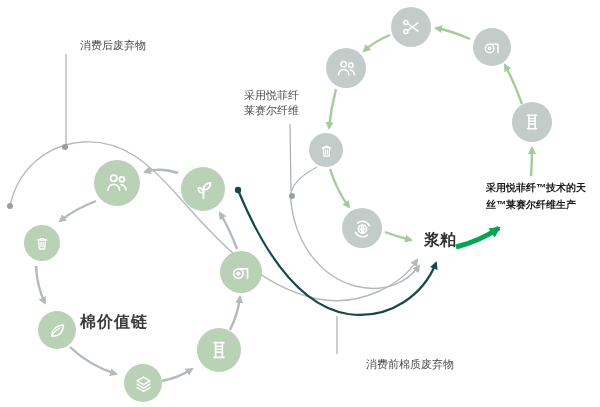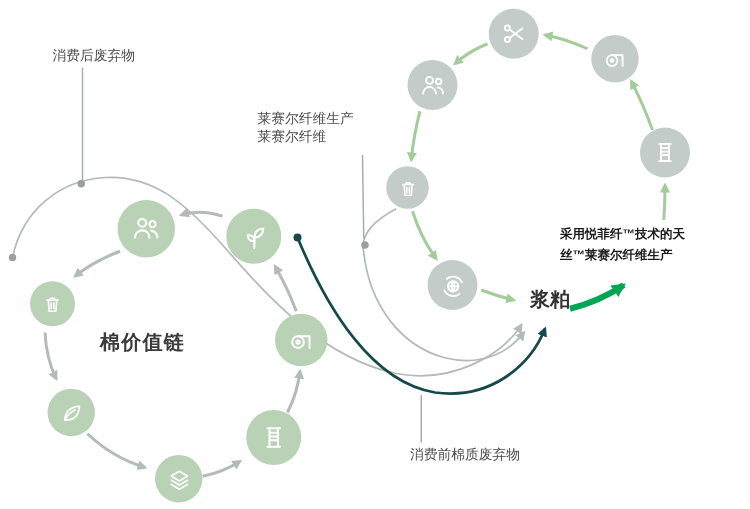--- a/index.html
+++ b/index.html
@@ -5,23 +5,23 @@
   html,body{margin:0;padding:0;background:#ffffff;}
   .stage{
     position:relative;width:600px;height:407px;background:#ffffff;overflow:hidden;
     font-family:"Liberation Sans","DejaVu Sans",sans-serif;
   }
   .stage svg.lines{position:absolute;left:0;top:0;}
   .icon{position:absolute;border-radius:50%;display:flex;align-items:center;justify-content:center;box-sizing:border-box;}
   .icon.green{background:#b9d2b6;}
   .icon.gray{background:#c4ccc9;}
   .icon svg{stroke:#ffffff;fill:none;stroke-width:1.6;stroke-linecap:round;stroke-linejoin:round;display:block;}
-  .lbl{position:absolute;font-size:11px;color:#4d4d4d;line-height:15px;white-space:nowrap;}
+  .lbl{position:absolute;font-size:11px;color:#4d4d4d;line-height:15px;white-space:nowrap;margin-left:38px;}
   .lbl.bold{font-weight:bold;color:#1a1a1a;font-size:10px;line-height:17px;}
-  .chain-title{position:absolute;font-size:16px;font-weight:bold;color:#3c3c3c;letter-spacing:1px;white-space:nowrap;}
+  .chain-title{position:absolute;font-size:16px;font-weight:bold;color:#3c3c3c;letter-spacing:1px;white-space:nowrap;margin-top:48px;}
   .pulp{position:absolute;font-size:16px;font-weight:bold;color:#333333;white-space:nowrap;}
 </style>
 </head>
 <body>
 
 <div class="stage">
 
   <svg class="lines" width="600" height="407" viewBox="0 0 600 407">
     <defs>
       <marker id="mGray" markerUnits="userSpaceOnUse" markerWidth="10" markerHeight="10" refX="6" refY="4" orient="auto">
@@ -173,21 +173,21 @@
         <path d="M7.7 12.6h8.6"></path>
         <path d="M12 8.3c1.5 1.1 1.5 7.5 0 8.6-1.5-1.1-1.5-7.5 0-8.6z"></path>
         <path d="M19.3 9.2A8.2 8.2 0 0 0 6.8 6.3"></path>
         <path d="M4.7 16a8.2 8.2 0 0 0 12.5 2.9"></path>
       </svg>
   </div>
 
   <div class="lbl" style="left:42px;top:38px;">消费后废弃物</div>
 
   <div class="lbl" style="left:206px;top:88px;">
-    <div>莱赛尔纤维生产</div>
+    <div>采用悦菲纤</div>
     <div>莱赛尔纤维</div>
   </div>
 
   <div class="lbl bold" style="left:448px;top:179px;">
     <div>采用悦菲纤™技术的天</div>
     <div>丝™莱赛尔纤维生产</div>
   </div>
 
   <div class="pulp" style="left:424px;top:230px;">浆粕</div>
 

